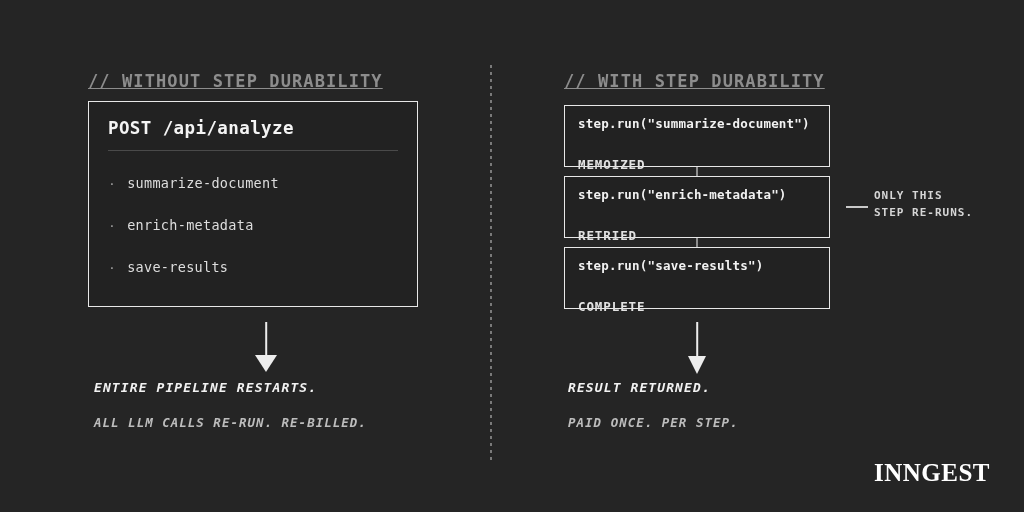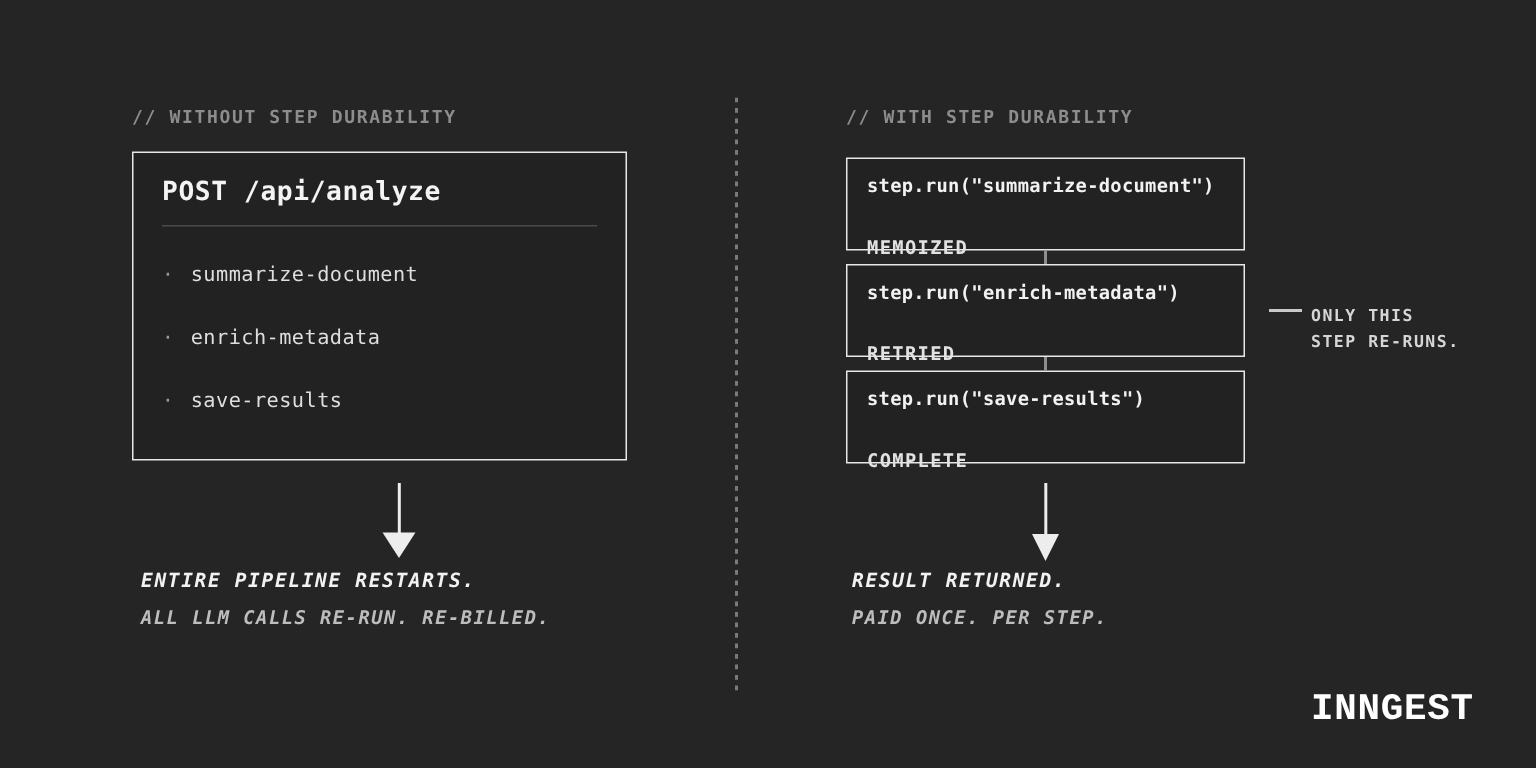--- a/index.html
+++ b/index.html
@@ -17,25 +17,26 @@
   }
 
   .stage {
     position: absolute;
     inset: 0;
   }
 
   
   .caption {
     position: absolute;
-    font-size: 12px;
+    font-size: 17px;
     letter-spacing: 1.1px;
     color: #8d8d8d;
     font-weight: 700;
     white-space: nowrap;
+    text-decoration: underline;
   }
   #caption-left  { left: 88px;  top: 71px; }
   #caption-right { left: 564px; top: 71px; }
 
   
   .divider {
     position: absolute;
     left: 490px;
     top: 65px;
     width: 2px;
@@ -154,21 +155,20 @@
   .callout-text {
     position: absolute;
     left: 874px;
     top: 187px;
     font-size: 11px;
     font-weight: 700;
     letter-spacing: 1px;
     color: #d6d6d6;
     line-height: 17px;
     white-space: nowrap;
-    margin-top: 15px;
   }
 
   
   .arrow { position: absolute; }
   .arrow-shaft {
     position: absolute;
     left: 50%;
     top: 0;
     transform: translateX(-50%);
     width: 1.6px;
@@ -203,39 +203,39 @@
   #outcome-left  { left: 94px;  top: 380px; }
   #outcome-right { left: 568px; top: 380px; }
   .outcome-primary {
     font-size: 13px;
     font-weight: 700;
     color: #f2f2f2;
     letter-spacing: 1.1px;
     white-space: nowrap;
   }
   .outcome-secondary {
-    margin-top: 9px;
+    margin-top: 20px;
     font-size: 12.5px;
     font-weight: 700;
     color: #bdbdbd;
     letter-spacing: 1px;
     white-space: nowrap;
   }
 
   
   .brand {
     position: absolute;
     left: 874px;
     top: 459px;
     height: 26px;
     display: flex;
     align-items: center;
   }
   .brand-text {
-    font-family: Liberation Mono, monospace;
+    font-family: Liberation Serif, serif;
     font-size: 25px;
     font-weight: 700;
     color: #ffffff;
     letter-spacing: 0.5px;
     line-height: 1;
   }
 </style>
 </head>
 <body>
 

